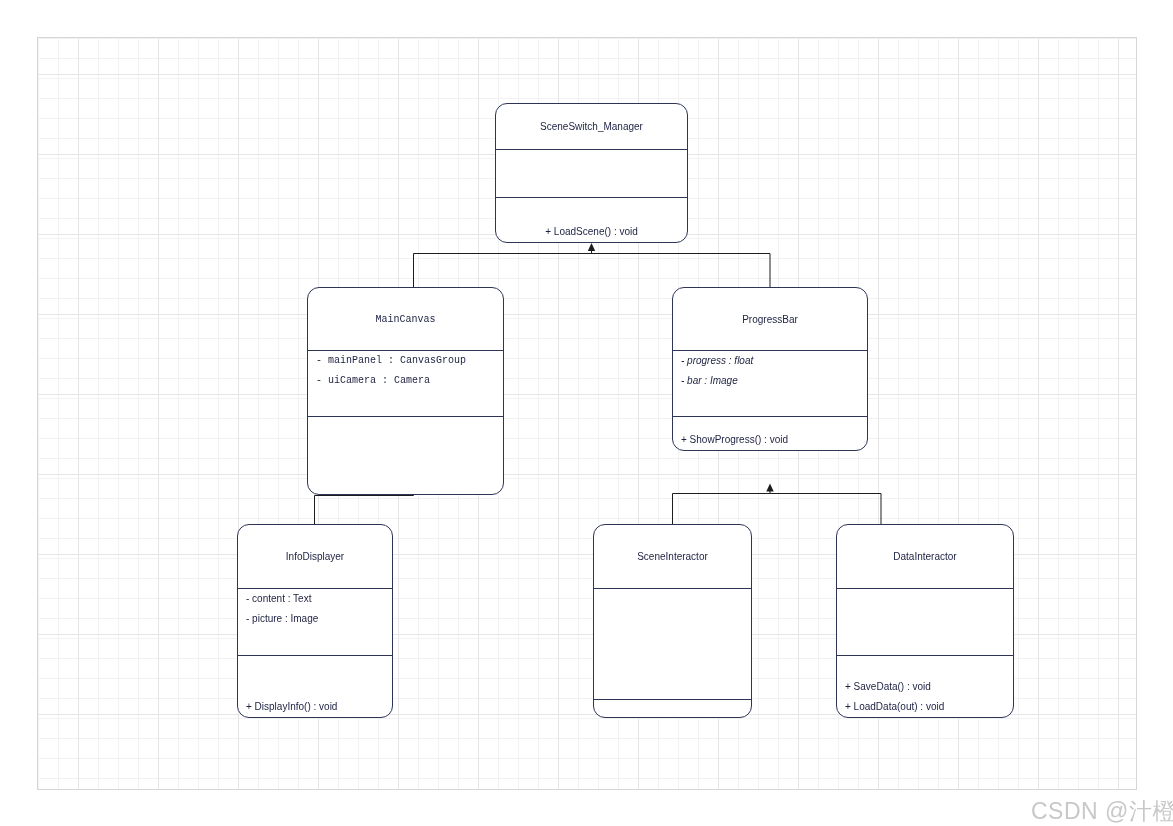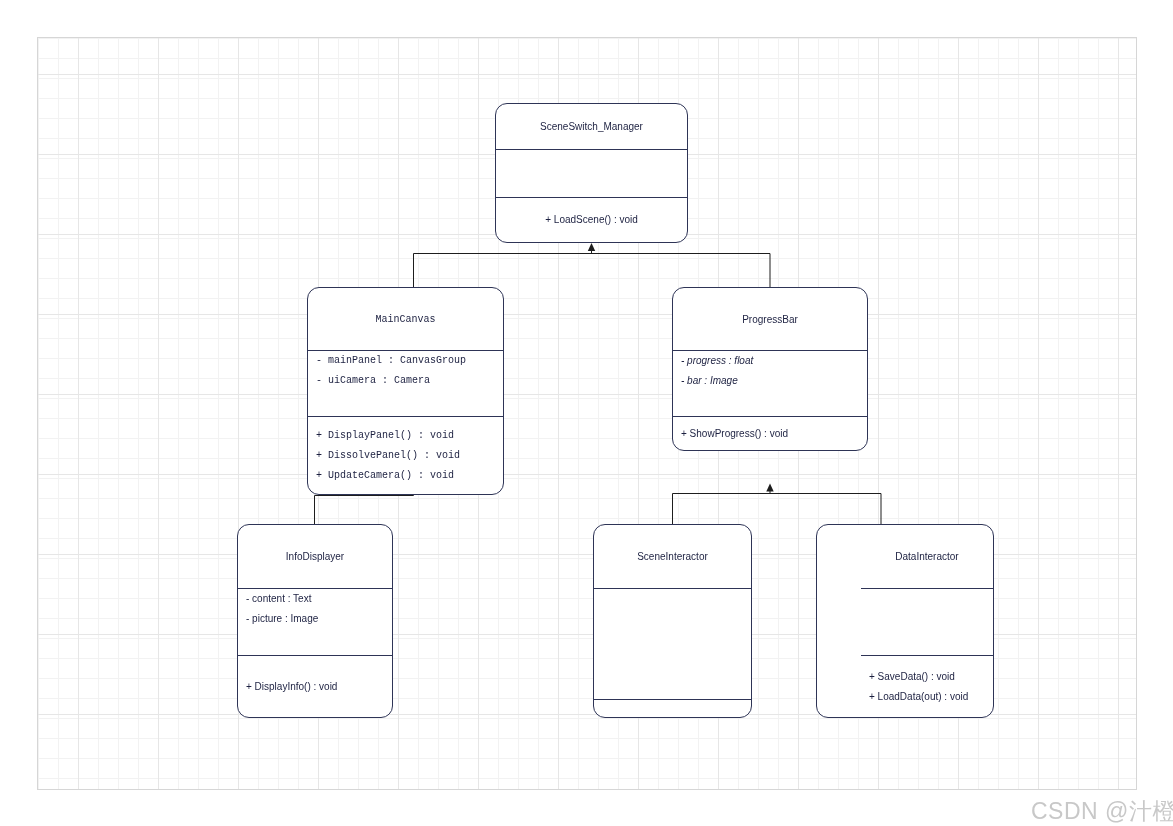--- a/index.html
+++ b/index.html
@@ -66,21 +66,21 @@
     border-bottom: 1px solid #2e3456;
     display: flex;
     flex-direction: column;
     padding: 0 8px;
     line-height: 20px;
   }
   .sec-methods {
     flex: 1 1 auto;
     display: flex;
     flex-direction: column;
-    justify-content: center;
+    justify-content: flex-end;
     padding: 0 8px;
     line-height: 20px;
   }
   .sec-methods.center {
     align-items: center;
     text-align: center;
     padding: 0;
   }
   .member-line {
     white-space: nowrap;
@@ -123,25 +123,20 @@
       <div class="member-line">+ LoadScene() : void</div>
     </div>
   </div>
 
   <div class="uml-box" style="left:307px; top:287px; width:197px; height:208px;font-family:Liberation Mono, monospace;">
     <div class="sec sec-title" style="flex:0 0 63px;">MainCanvas</div>
     <div class="sec sec-fields" style="flex:0 0 66px;">
       <div class="member-line">- mainPanel : CanvasGroup</div>
       <div class="member-line">- uiCamera : Camera</div>
     </div>
-    <div class="sec sec-methods">
-      <div class="member-line">+ DisplayPanel() : void</div>
-      <div class="member-line">+ DissolvePanel() : void</div>
-      <div class="member-line">+ UpdateCamera() : void</div>
-    </div>
   </div>
 
   <div class="uml-box" style="left:672px; top:287px; width:196px; height:164px;">
     <div class="sec sec-title" style="flex:0 0 63px;">ProgressBar</div>
     <div class="sec sec-fields" style="flex:0 0 66px;font-style:italic;">
       <div class="member-line">- progress : float</div>
       <div class="member-line">- bar : Image</div>
     </div>
     <div class="sec sec-methods">
       <div class="member-line">+ ShowProgress() : void</div>
@@ -157,21 +152,21 @@
     <div class="sec sec-methods">
       <div class="member-line">+ DisplayInfo() : void</div>
     </div>
   </div>
 
   <div class="uml-box" style="left:593px; top:524px; width:159px; height:194px;gap:44px;">
     <div class="sec sec-title" style="flex:0 0 64px;">SceneInteractor</div>
     <div class="sec sec-fields" style="flex:0 0 67px;"></div>
   </div>
 
-  <div class="uml-box" style="left:816px; top:524px; width:178px; height:194px;padding-left:44px;">
+  <div class="uml-box" style="left:836px; top:524px; width:178px; height:194px;">
     <div class="sec sec-title" style="flex:0 0 64px;">DataInteractor</div>
     <div class="sec sec-fields" style="flex:0 0 67px;"></div>
     <div class="sec sec-methods">
       <div class="member-line">+ SaveData() : void</div>
       <div class="member-line">+ LoadData(out) : void</div>
     </div>
   </div>
 
   <div class="watermark">CSDN @汁橙c</div>
 

